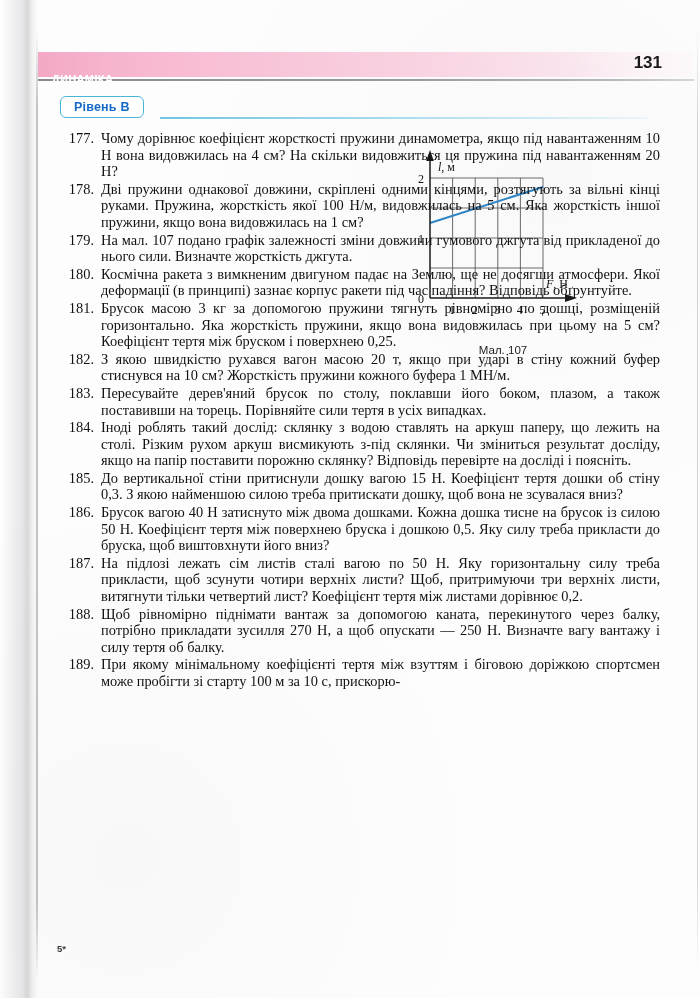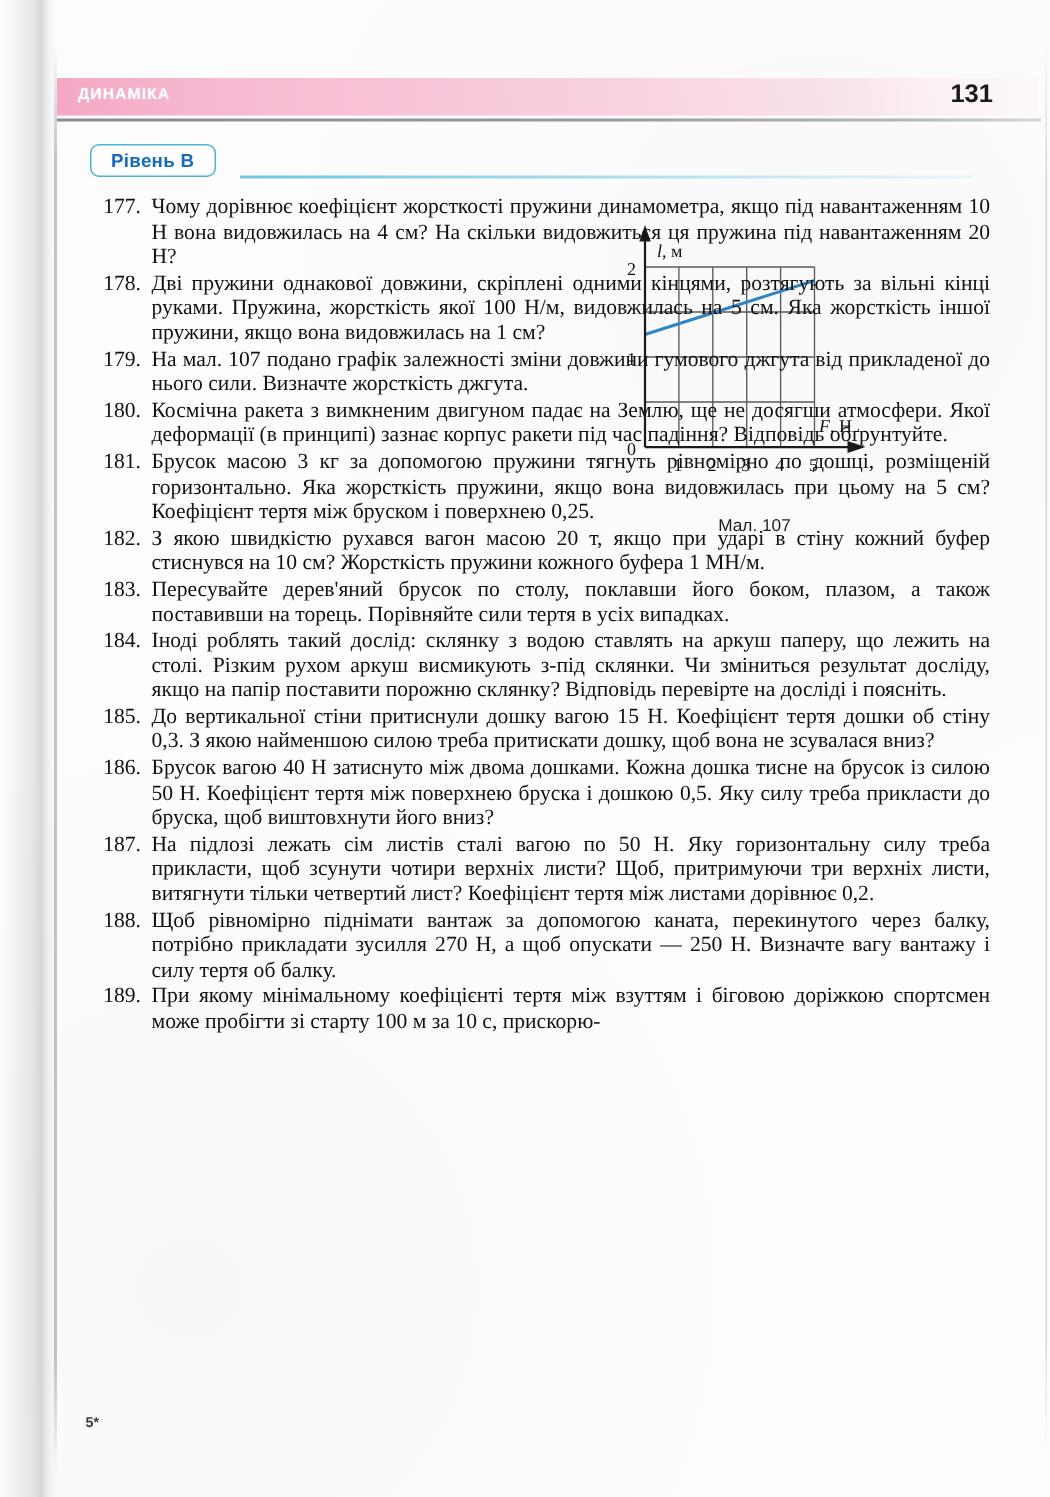--- a/index.html
+++ b/index.html
@@ -71,21 +71,21 @@
     
     content: "";
     position: absolute;
     right: 0; top: 0; bottom: 0;
     width: 120px;
     background: linear-gradient(to right, rgba(255,255,255,.0), rgba(255,255,255,.55));
   }
   .head-title {
     position: absolute;
     left: 14px;
-    top: 5px;
+    top: 21px;
     font-family: "Liberation Sans", "DejaVu Sans", sans-serif;
     font-size: 10.5px;
     font-weight: bold;
     letter-spacing: .7px;
     color: #ffffff;
     text-shadow: 0 0 1px rgba(255,255,255,.6);
     z-index: 3;
   }
   .head-page-number {
     position: absolute;

